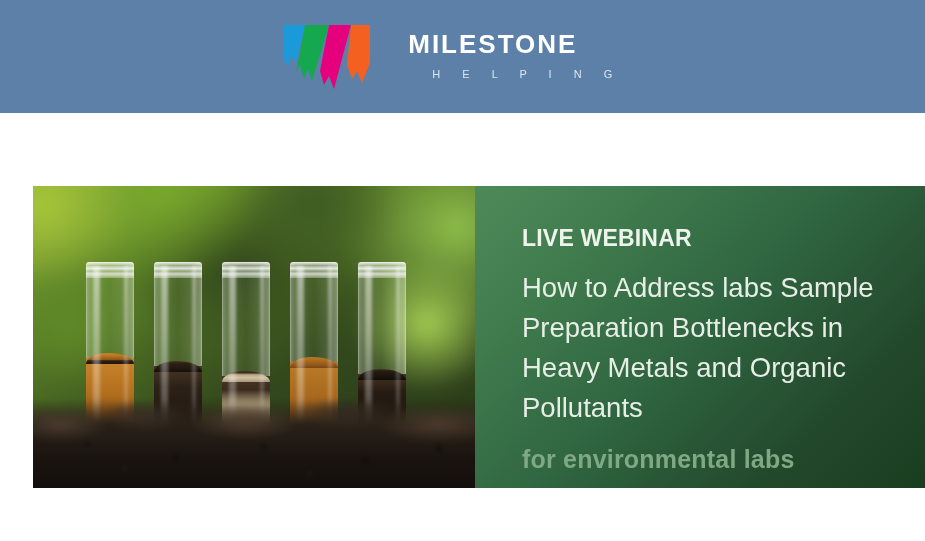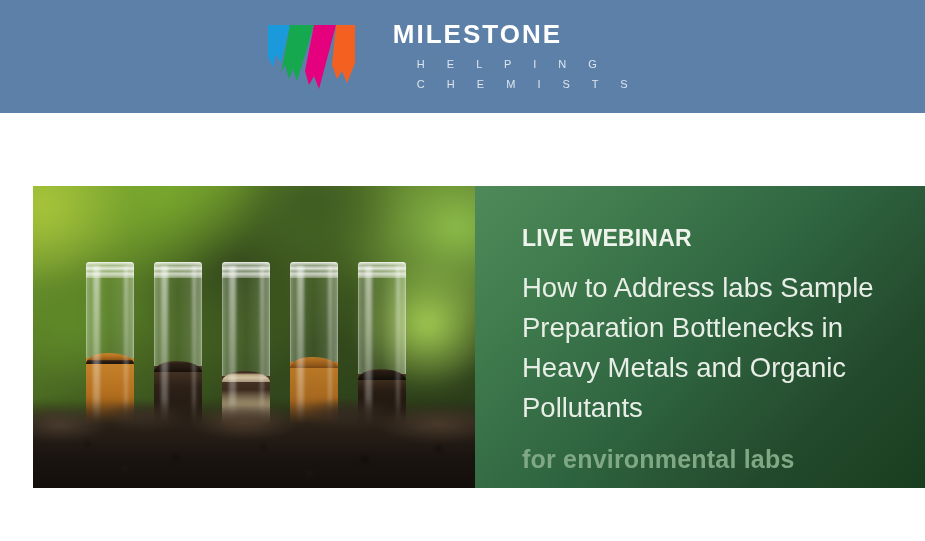--- a/index.html
+++ b/index.html
@@ -283,21 +283,20 @@
         <path d="M26 6 H50 L33 62 L29 50 L25 60 L21 46 L17 54 Z" fill="#15a84f"></path>
 
         <path d="M50 6 H72 L55 70 L50 57 L45 66 L41 52 Z" fill="#e5007d"></path>
 
         <path d="M72 6 H91 V44 L83 64 L78 52 L73 60 L68 46 Z" fill="#f4601f"></path>
       </svg>
 
       <div class="brand-text">
         <div class="brand-name">MILESTONE</div>
         <div class="brand-tagline-1">H E L P I N G</div>
-        <div class="brand-tagline-2">C H E M I S T S</div>
       </div>
 
     </div>
   </div>
 
   <div class="white-gap"></div>
 
   <div class="banner">
 
     <div class="photo">

